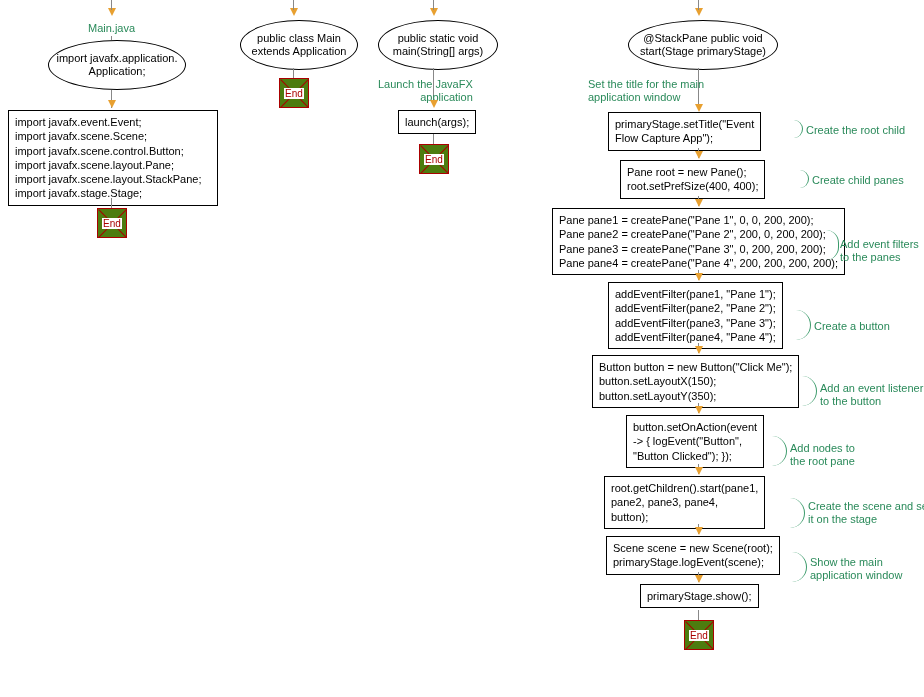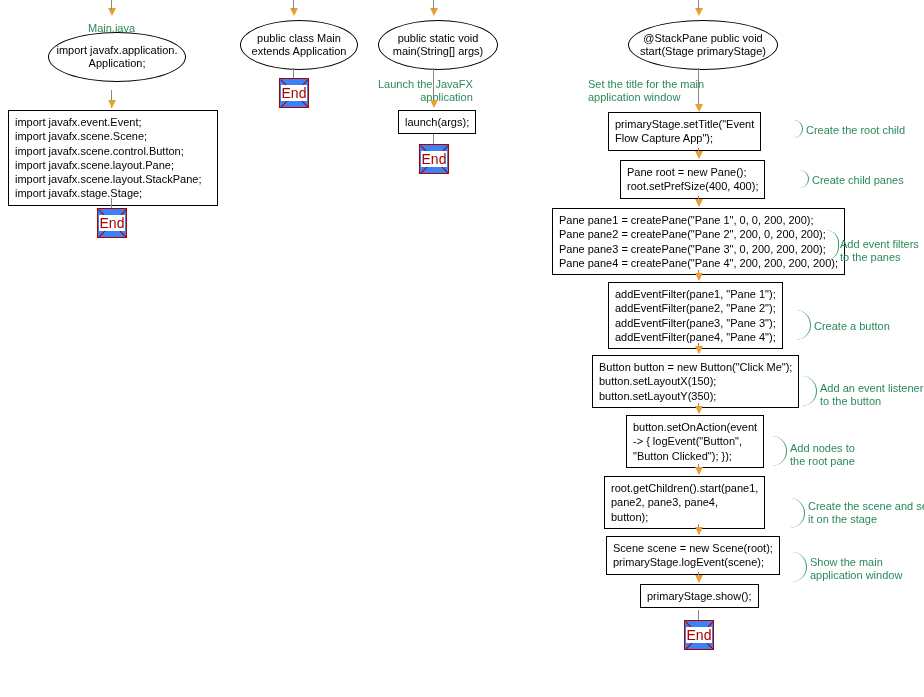--- a/index.html
+++ b/index.html
@@ -32,25 +32,25 @@
     text-align: center;
     font-size: 11px;
     padding: 4px;
     line-height: 1.2;
   }
   .end-box {
     position: absolute;
     width: 28px;
     height: 28px;
     border: 1px solid #a00;
-    background: #3b82f6;
+    background: #4d7c0f;
     display: flex;
     align-items: center;
     justify-content: center;
-    font-size: 14px;
+    font-size: 10px;
     color: #a00;
   }
   .end-box::before, .end-box::after {
     content: '';
     position: absolute;
     background: #a00;
     width: 1px;
     height: 39px;
   }
   .end-box::before { transform: rotate(45deg); }
@@ -87,21 +87,21 @@
     border-radius: 0 20px 20px 0;
   }
 </style>
 </head>
 <body>
 
 <div class="arrow" style="left:108px; top:8px;"></div>
 <div class="line" style="left:111px; top:0px; width:1px; height:10px;"></div>
 <div class="comment" style="left:88px; top:22px;">Main.java</div>
 <div class="line" style="left:111px; top:36px; width:1px; height:4px;"></div>
-<div class="ellipse" style="left:48px; top:32px; width:128px; height:40px; white-space:pre;">import javafx.application.
+<div class="ellipse" style="left:48px; top:40px; width:128px; height:40px; white-space:pre;">import javafx.application.
 Application;</div>
 <div class="line" style="left:111px; top:90px; width:1px; height:18px;"></div>
 <div class="arrow" style="left:108px; top:100px;"></div>
 <div class="node-box" style="left:8px; top:110px; width:196px; text-align:left; white-space:pre;">import javafx.event.Event;
 import javafx.scene.Scene;
 import javafx.scene.control.Button;
 import javafx.scene.layout.Pane;
 import javafx.scene.layout.StackPane;
 import javafx.stage.Stage;</div>
 <div class="line" style="left:111px; top:198px; width:1px; height:10px;"></div>

